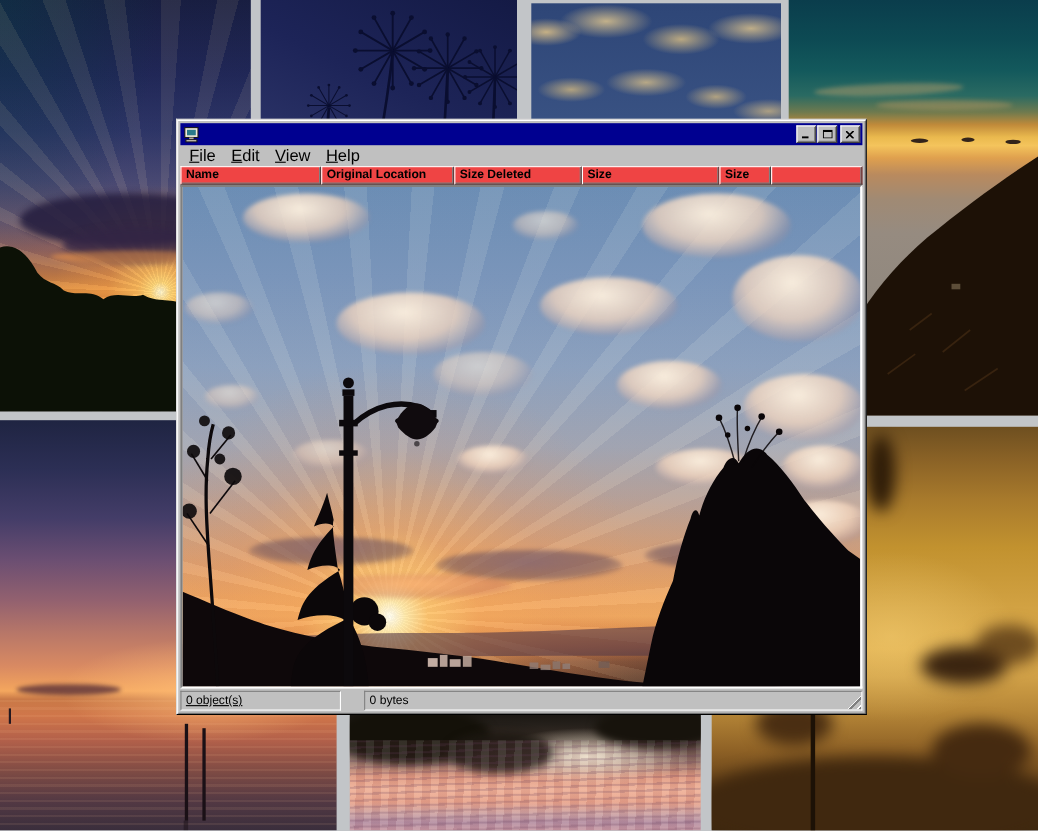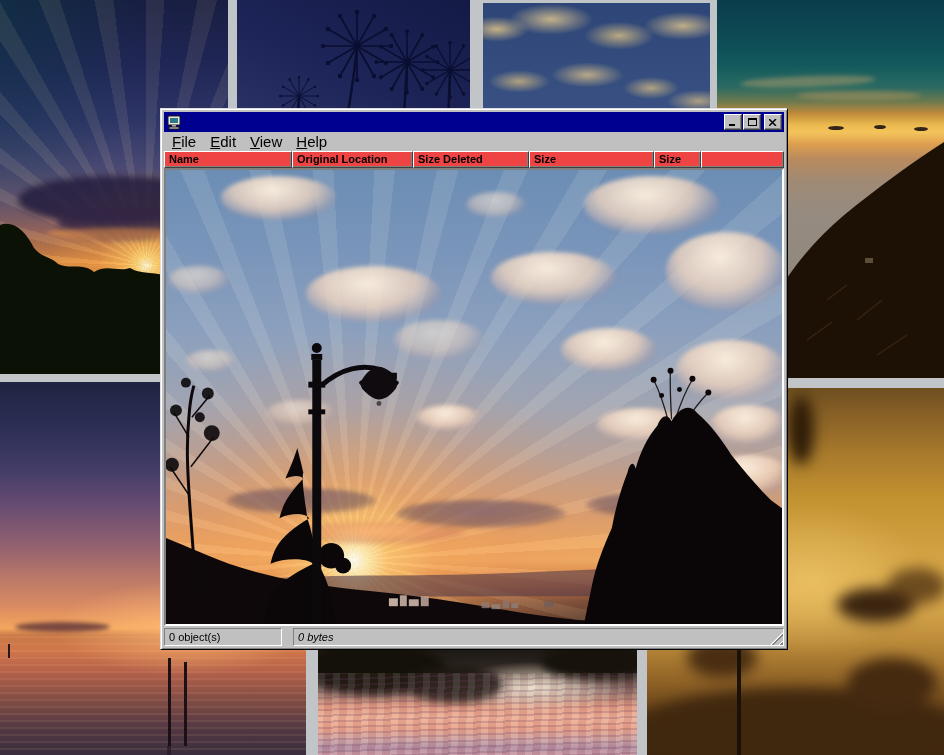--- a/index.html
+++ b/index.html
@@ -110,22 +110,22 @@
   .cl{position:absolute;border-radius:50%;filter:blur(2px);
       background:radial-gradient(ellipse at 45% 32%, rgba(253,240,222,.95) 0%, rgba(244,214,190,.75) 45%, rgba(168,148,158,.3) 72%, transparent 88%);}
   .cl.f{opacity:.6;}
   .cl.d{background:radial-gradient(ellipse at 50% 40%, rgba(130,100,110,.85), rgba(95,72,88,.5) 60%, transparent 85%);}
   .cl.o{background:radial-gradient(ellipse at 50% 40%, rgba(250,175,115,.8), rgba(200,120,95,.4) 60%, transparent 85%);}
   .svgfill{position:absolute;inset:0;width:100%;height:100%;}
 
   .statusbar{height:18px;margin-top:2px;display:flex;flex:none;position:relative;font-size:11px;}
   .spanel{box-sizing:border-box;border:1px solid;border-color:#808080 #fff #fff #808080;
        padding:1px 4px;white-space:nowrap;overflow:hidden;line-height:14px;}
-  .sp1{width:118px;flex:none;margin-right:11px;}
-  .sp2{flex:1;font-style:italic;}
+  .sp1{width:146px;flex:none;margin-right:21px;text-decoration:underline;}
+  .sp2{flex:1;}
   .grip{position:absolute;right:1px;bottom:1px;width:13px;height:13px;
        background:
         linear-gradient(135deg, transparent 0 50%, transparent 50%),
         repeating-linear-gradient(135deg, transparent 0 3px, #fff 3px 4px, #808080 4px 6px);
        clip-path:polygon(100% 0,100% 100%,0 100%);}
 </style>
 </head>
 <body>
 
 <div class="stage">

